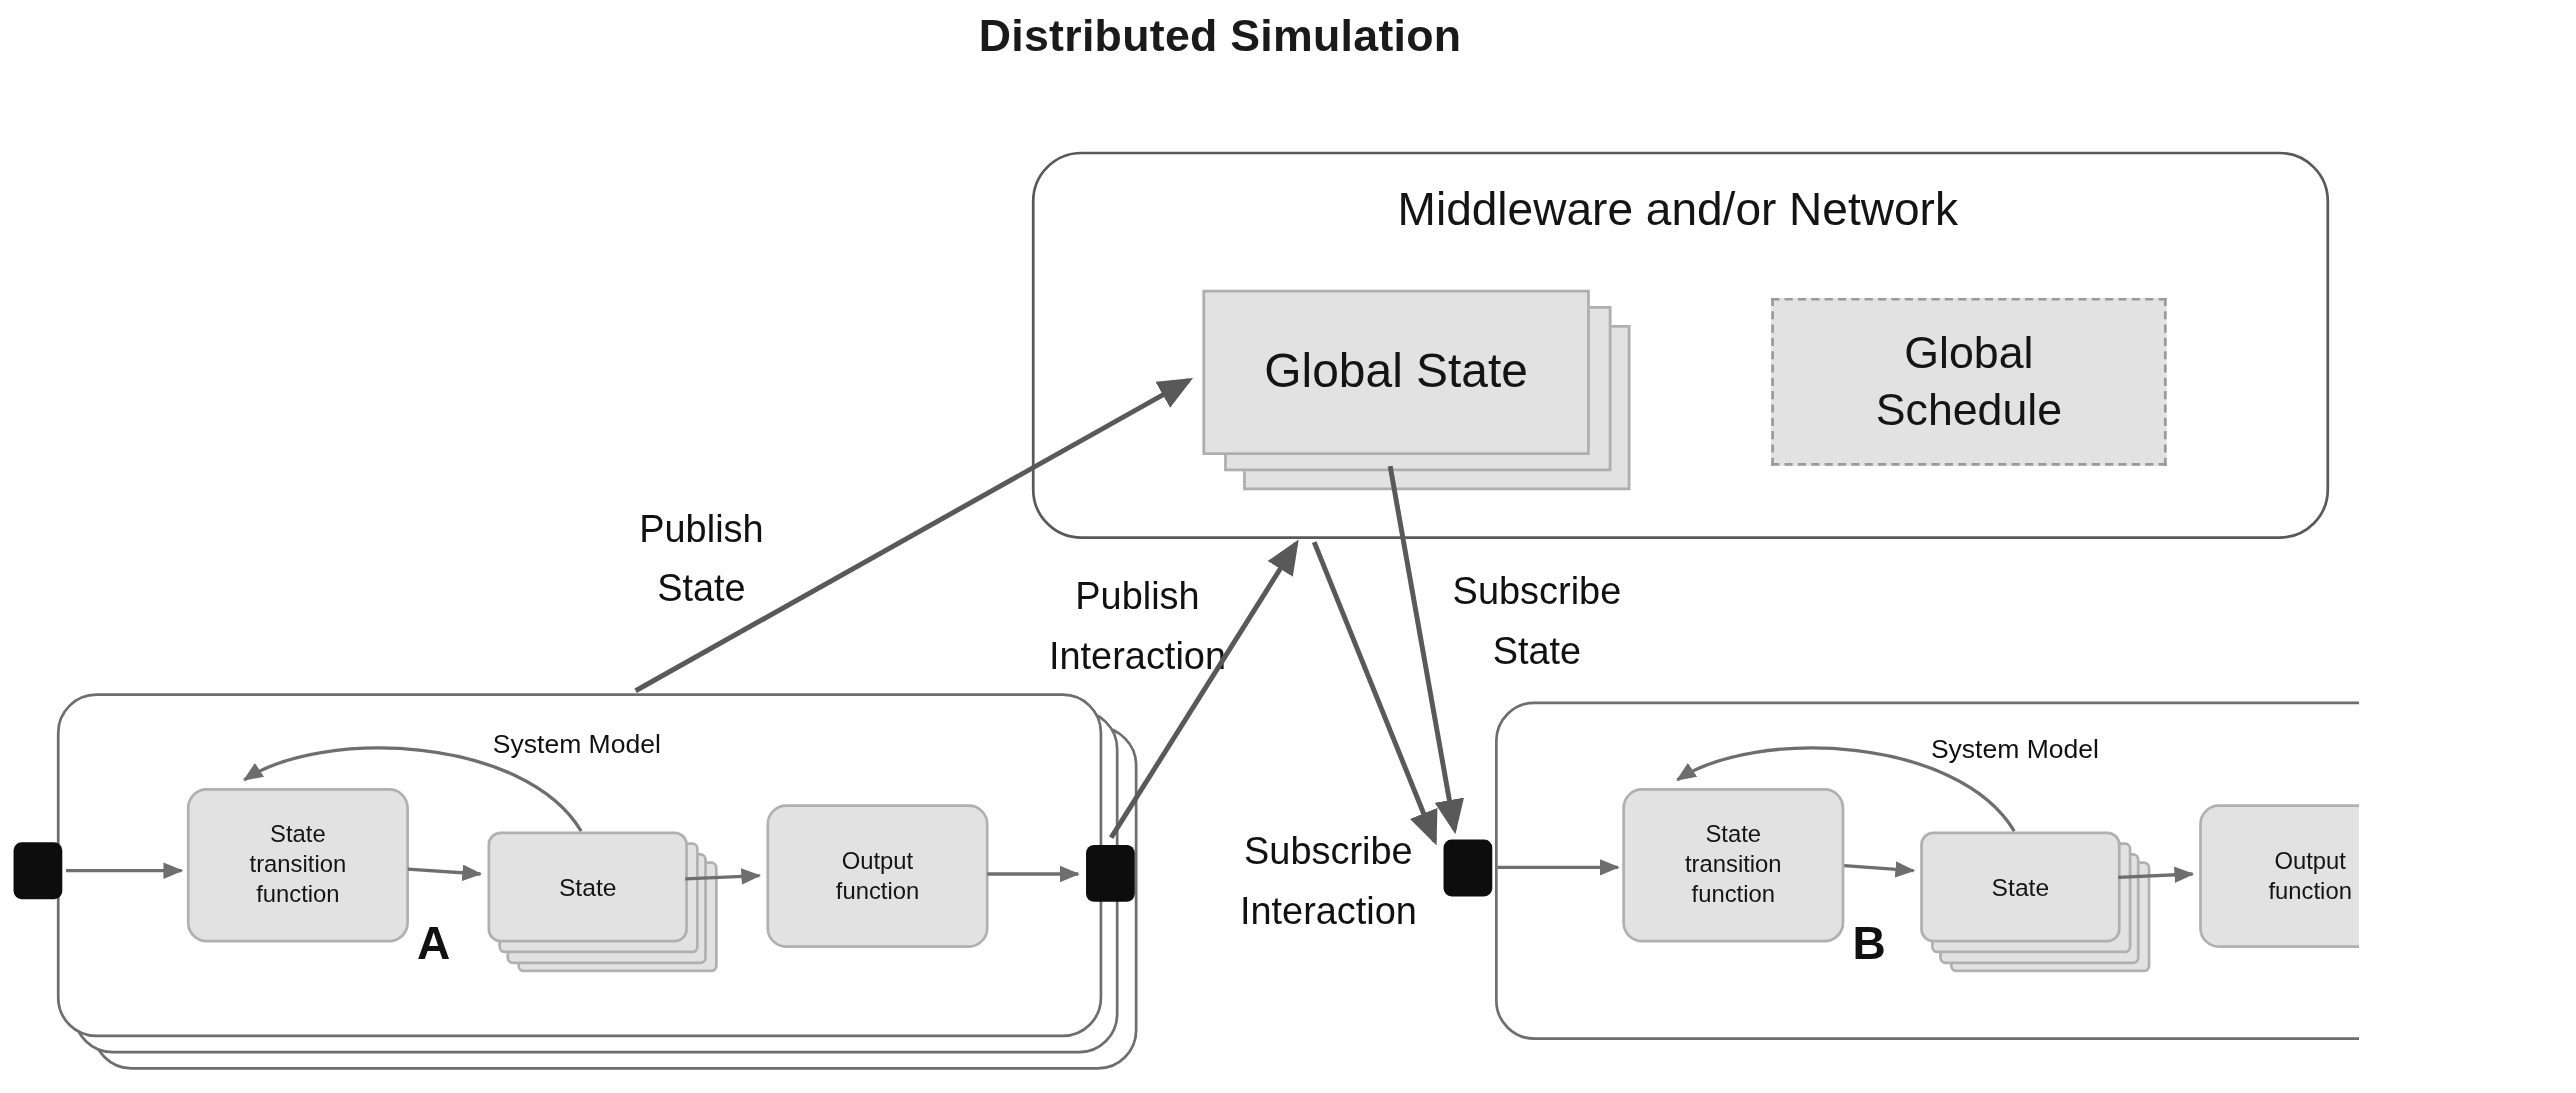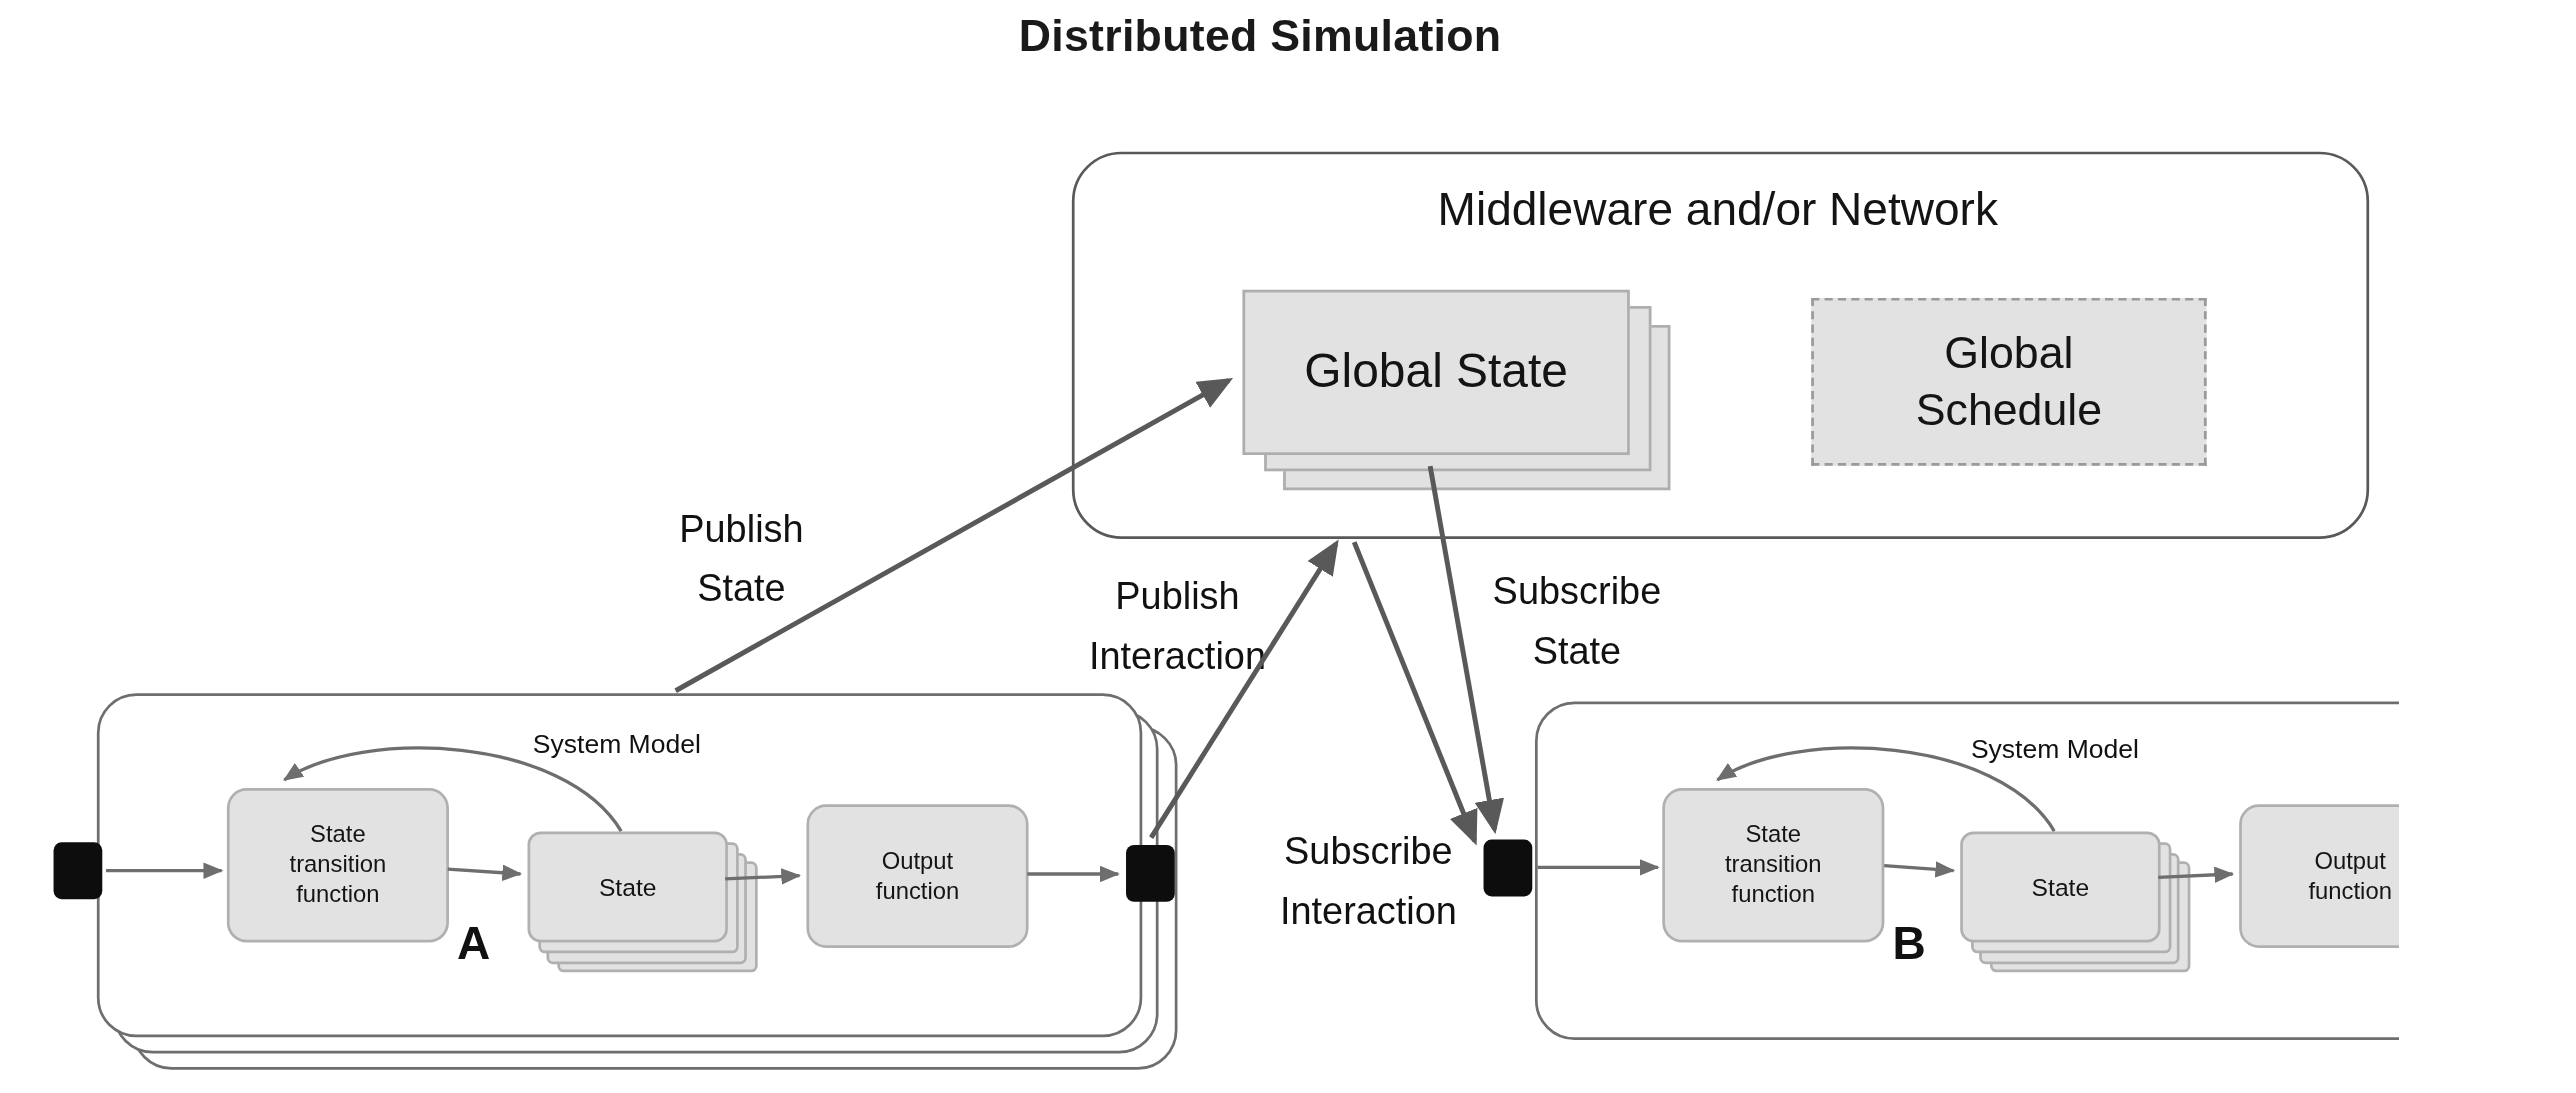--- a/index.html
+++ b/index.html
@@ -6,21 +6,20 @@
     margin: 0;
     padding: 0;
     background: #ffffff;
   }
   .viewport {
     width: 2359px;
     height: 1094px;
     overflow: hidden;
     position: relative;
     background: #ffffff;
-    margin-left: 40px;
   }
   .stage {
     position: relative;
     width: 951px;
     height: 404px;
     transform: scale(2.7083);
     transform-origin: 0 0;
     font-family: "Liberation Sans", sans-serif;
     color: #1a1a1a;
     background: #ffffff;

